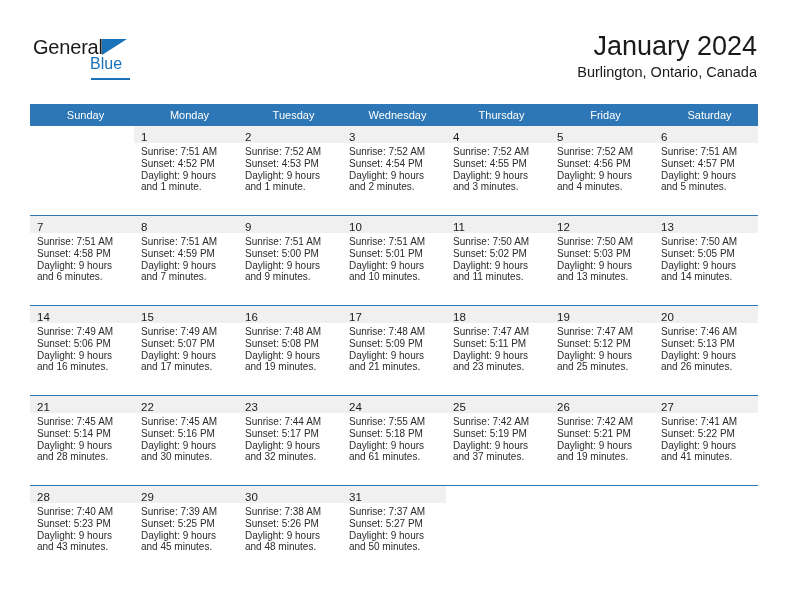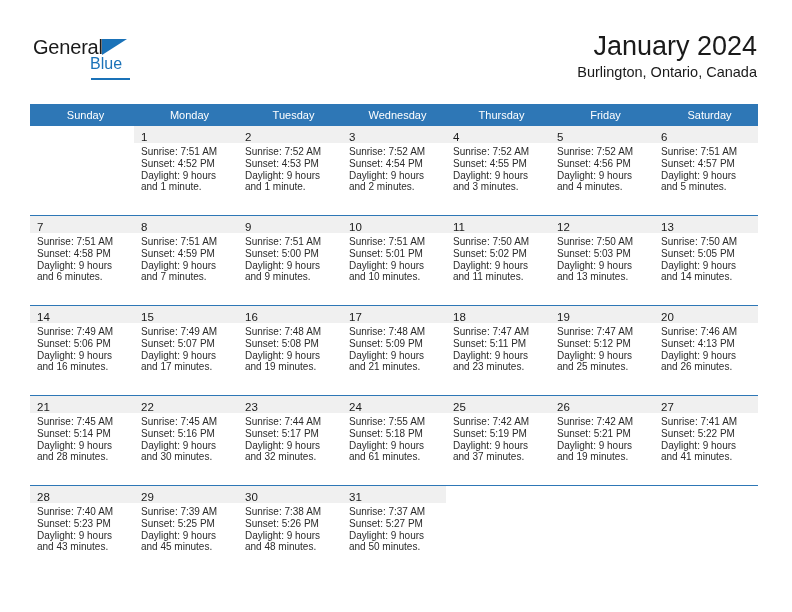--- a/index.html
+++ b/index.html
@@ -413,21 +413,21 @@
                 <div>Daylight: 9 hours</div>
                 <div>and 25 minutes.</div>
               </div>
             </div>
           </td>
           <td>
             <div class="daycell">
               <div class="daynum-strip"><span class="daynum">20</span></div>
               <div class="dayinfo">
                 <div>Sunrise: 7:46 AM</div>
-                <div>Sunset: 4:13 PM</div>
+                <div>Sunset: 5:13 PM</div>
                 <div>Daylight: 9 hours</div>
                 <div>and 26 minutes.</div>
               </div>
             </div>
           </td>
         </tr>
         <tr class="week-row">
           <td>
             <div class="daycell">
               <div class="daynum-strip"><span class="daynum">21</span></div>

